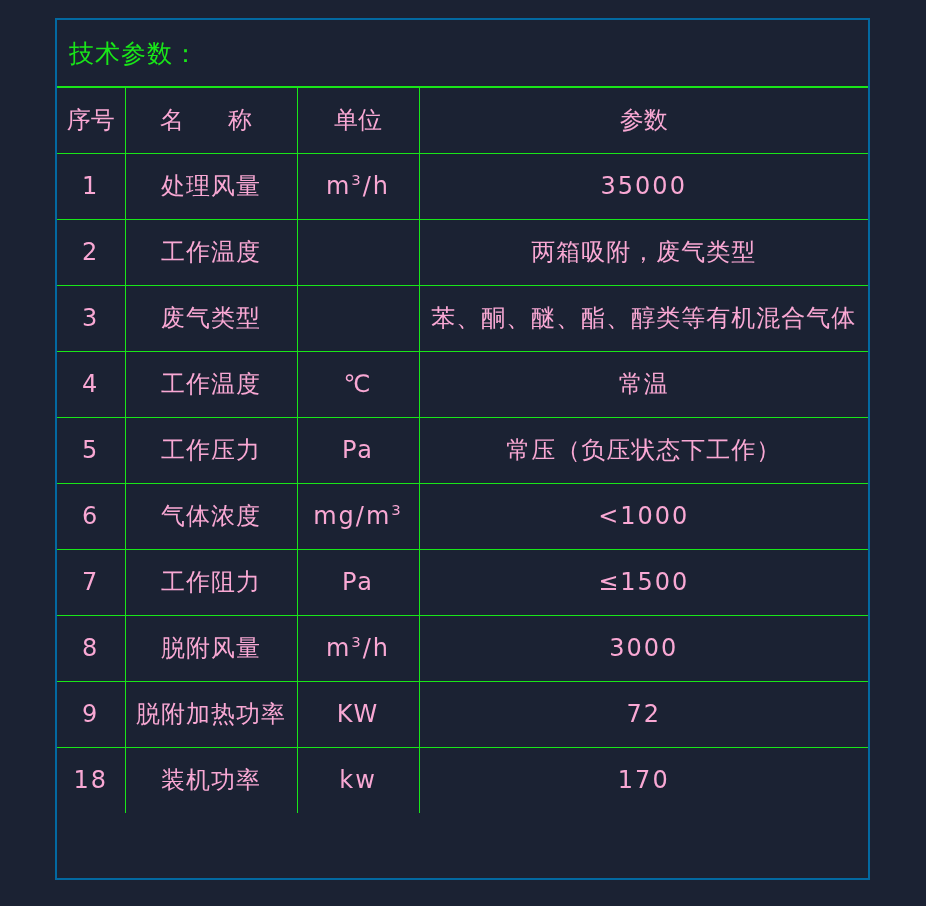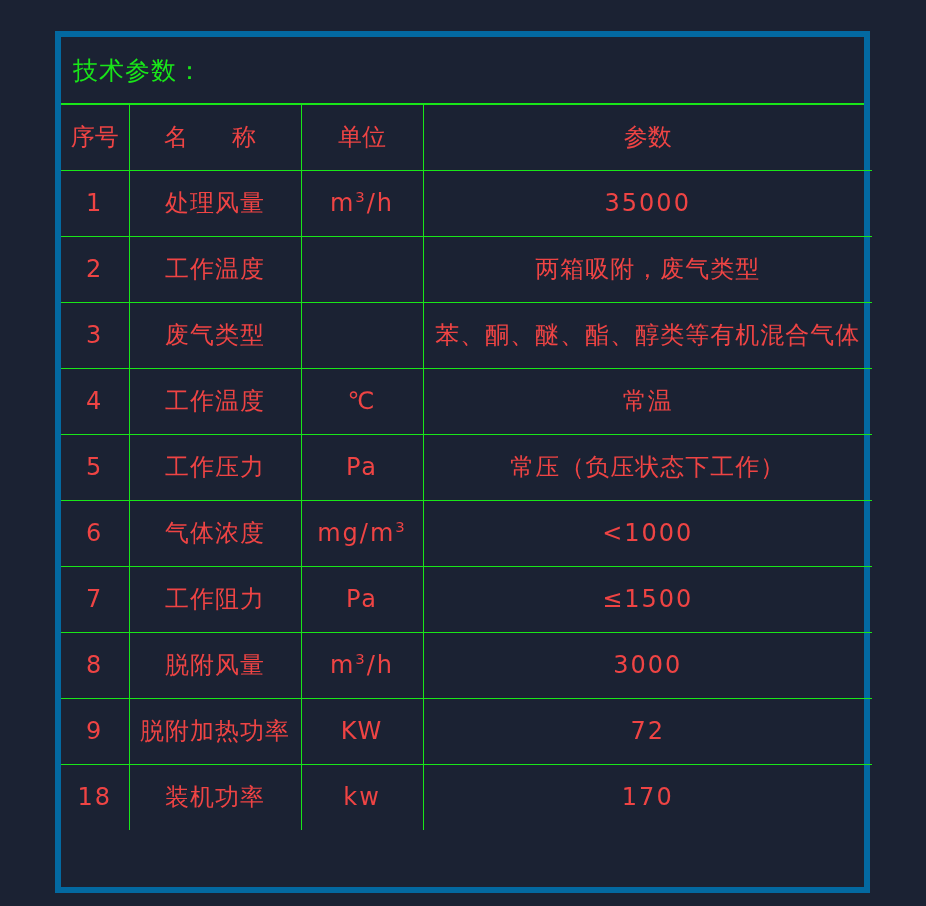--- a/index.html
+++ b/index.html
@@ -9,24 +9,24 @@
     width: 926px;
     height: 906px;
     overflow: hidden;
   }
   body {
     font-family: "DejaVu Sans", sans-serif;
   }
   .sheet {
     position: absolute;
     left: 55px;
-    top: 31px;
+    top: 18px;
     width: 815px;
     height: 862px;
-    border: 6px solid #0369a1;
+    border: 2px solid #0369a1;
     box-sizing: border-box;
   }
   .title-row {
     height: 68px;
     border-bottom: 2px solid #19e619;
     box-sizing: border-box;
     display: flex;
     align-items: center;
     padding-left: 12px;
   }
@@ -38,21 +38,21 @@
   }
   table.tech {
     border-collapse: collapse;
     width: 100%;
     table-layout: fixed;
   }
   table.tech td, table.tech th {
     border: 1px solid #19e619;
     border-top: none;
     border-left: none;
-    color: #ef4444;
+    color: #f9a8d4;
     text-align: center;
     vertical-align: middle;
     font-weight: normal;
     font-size: 24px;
     padding: 0;
     height: 65px;
     line-height: 1.1;
     font-family: "DejaVu Sans", sans-serif;
   }
   table.tech tr td:last-child,

